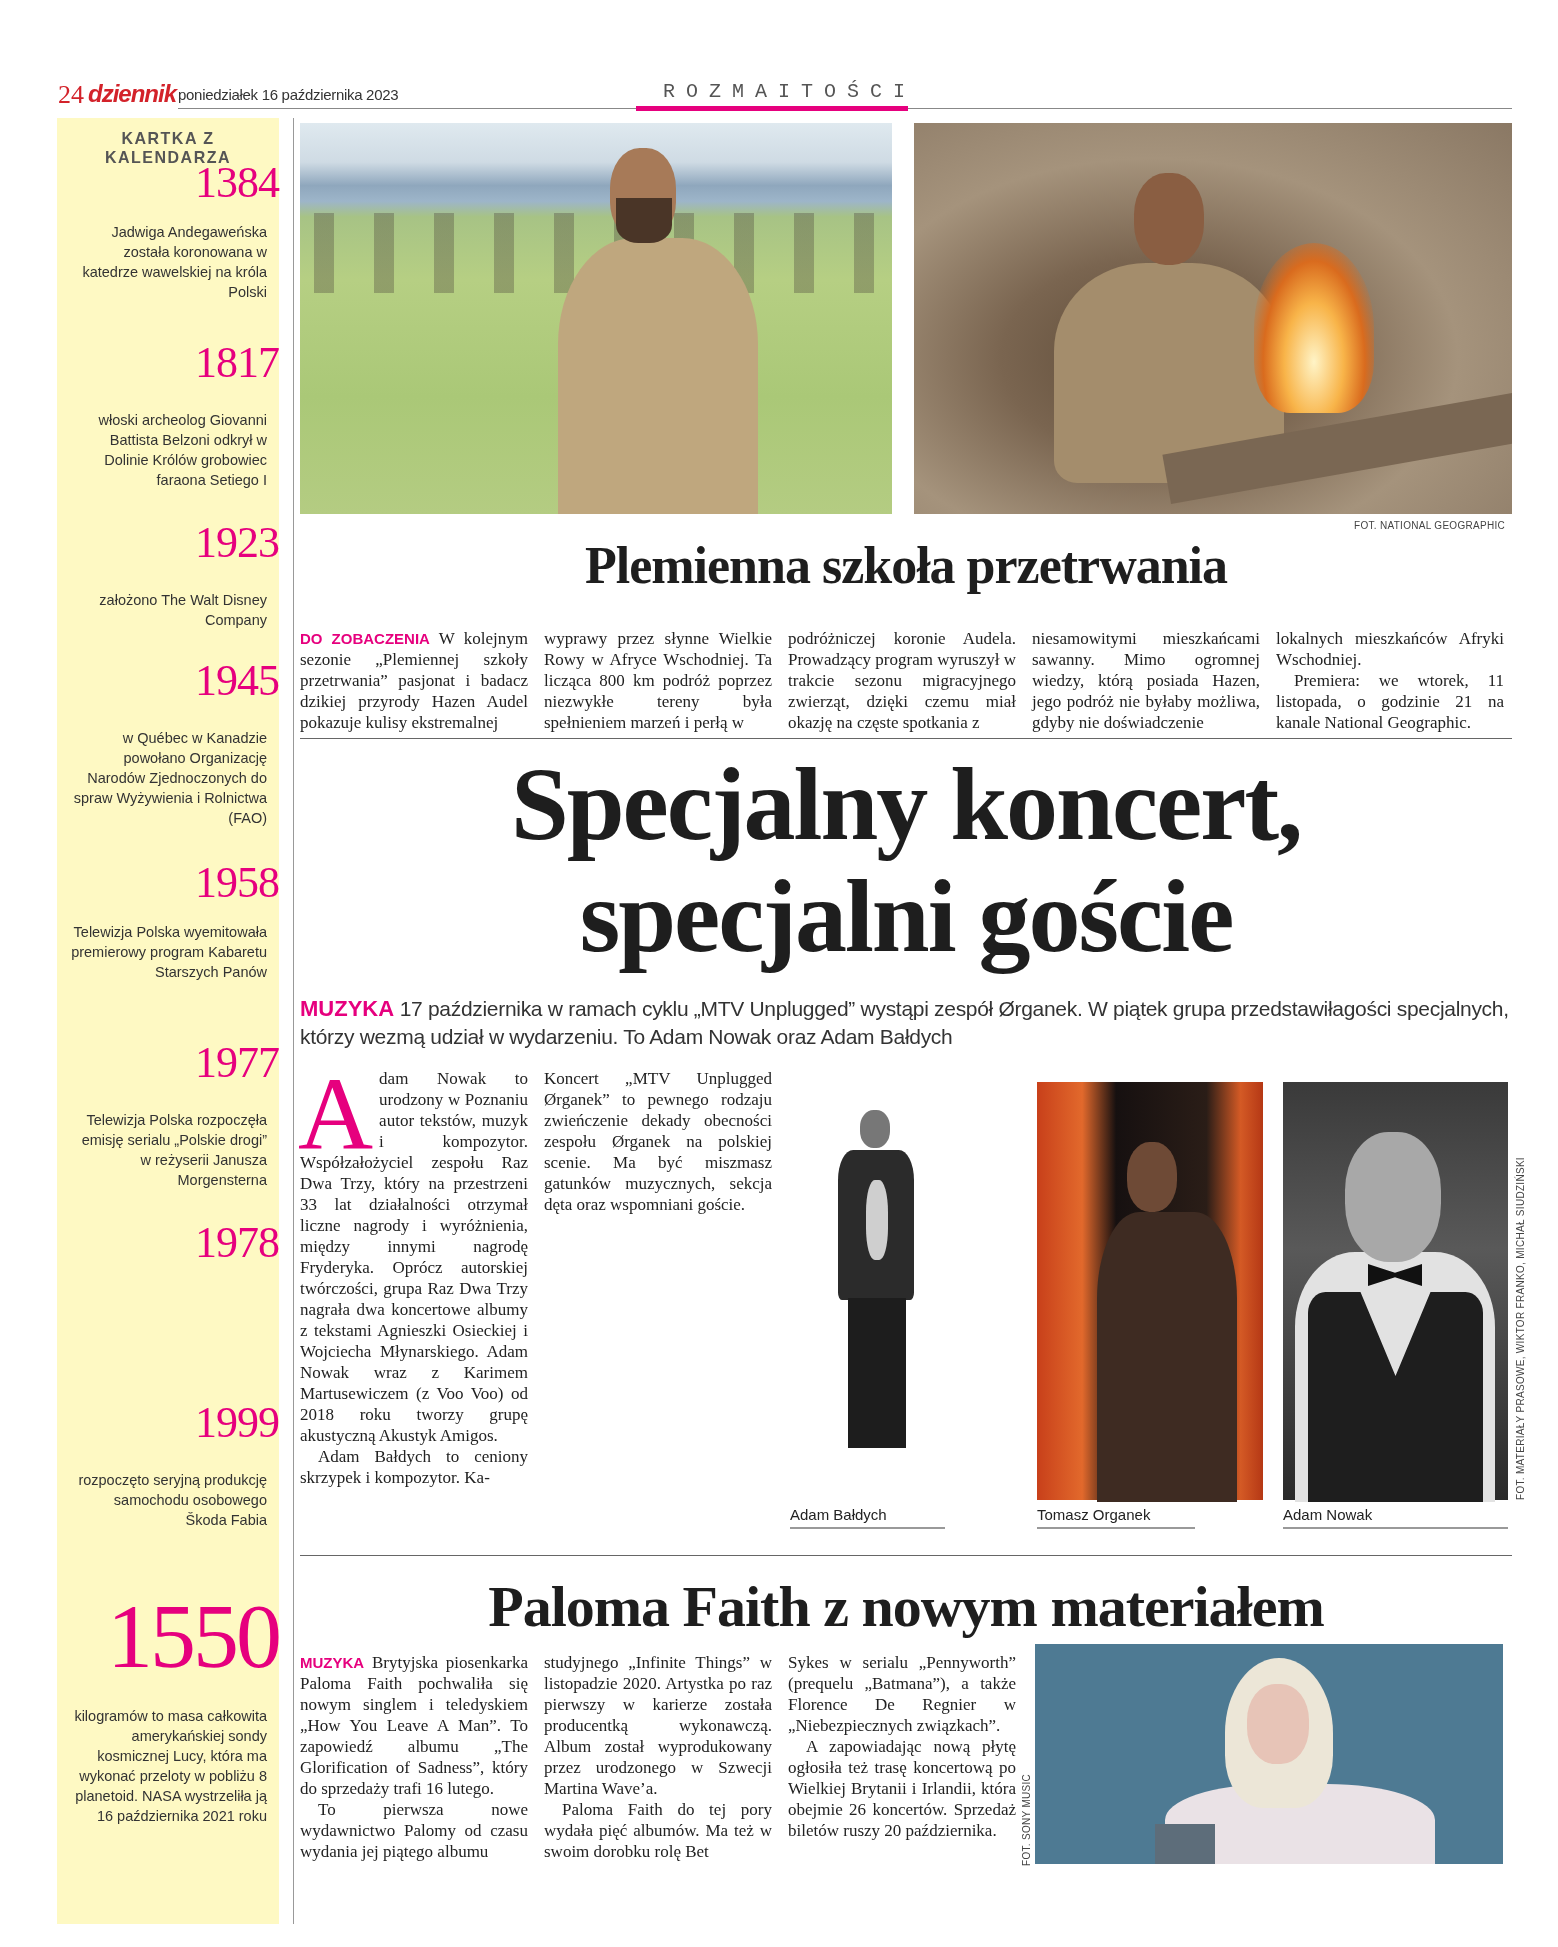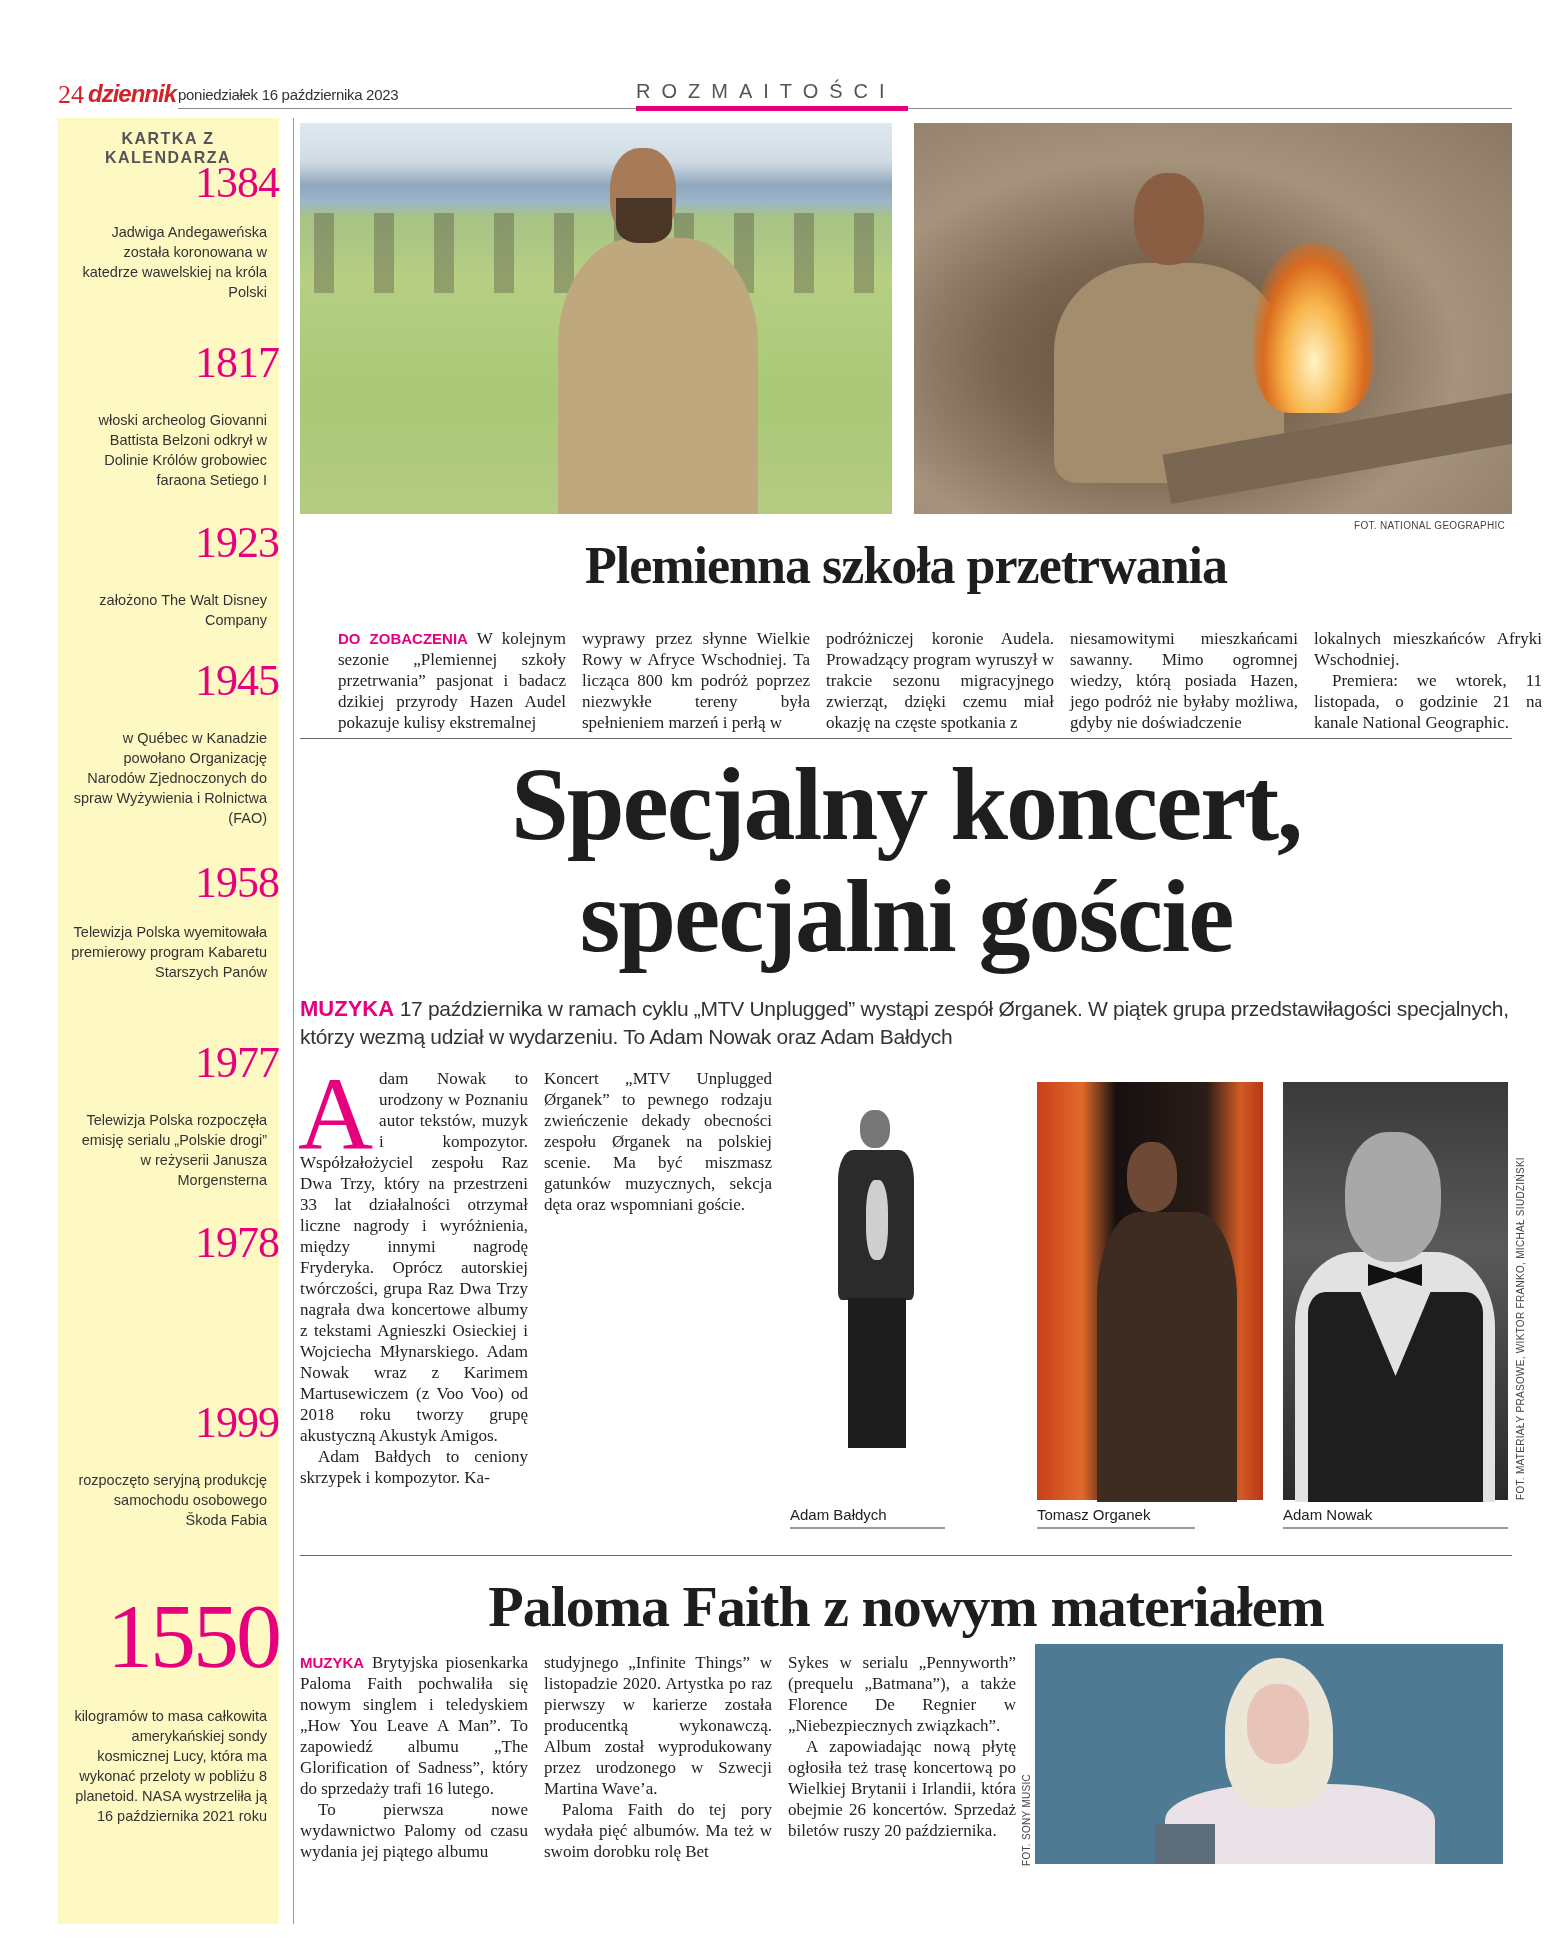--- a/index.html
+++ b/index.html
@@ -5,21 +5,21 @@
   * { box-sizing: border-box; margin: 0; padding: 0; }
   html, body { width: 1558px; height: 1947px; background: #ffffff; overflow: hidden; }
   body { position: relative; font-family: "Liberation Serif", serif; color: #222; }
 
   
   .masthead { position: absolute; left: 58px; top: 80px; width: 1454px; height: 30px; }
   .masthead .pagenum { position: absolute; left: 0; top: 0; font-family: "Liberation Serif", serif; font-size: 26px; color: #d3222a; line-height: 30px; }
   .masthead .logo { position: absolute; left: 30px; top: 0; font-family: "Liberation Sans", sans-serif; font-weight: bold; font-size: 24px; color: #d3222a; line-height: 28px; letter-spacing: -1px; font-style: italic; }
   .masthead .date { position: absolute; left: 120px; top: 6px; font-family: "Liberation Sans", sans-serif; font-size: 15px; color: #333; letter-spacing: -0.3px; }
   .masthead .rule { position: absolute; left: 120px; right: 0; top: 28px; height: 1px; background: #888; }
-  .masthead .section { position: absolute; left: 578px; top: 0; width: 280px; text-align: left; font-family: Liberation Sans, sans-serif; font-size: 20px; letter-spacing: 11px; color: #555; }
+  .masthead .section { position: absolute; left: 578px; top: 0; width: 280px; text-align: right; font-family: Liberation Mono, monospace; font-size: 20px; letter-spacing: 11px; color: #555; }
   .masthead .section-bar { position: absolute; left: 578px; top: 26px; width: 272px; height: 5px; background: #e6007e; }
 
   
   .sidebar { position: absolute; left: 57px; top: 118px; width: 222px; height: 1806px; background: #fef9c3; }
   .sidebar .kicker { text-align: center; font-family: "Liberation Sans", sans-serif; font-size: 16px; letter-spacing: 1.5px; color: #555; margin-top: 12px; font-weight: bold; transform: scaleY(1.05); }
   .sidebar .entry { position: absolute; left: 0; width: 222px; text-align: right; }
   .sidebar .year { font-family: "Liberation Serif", serif; font-size: 44px; color: #e6007e; line-height: 50px; letter-spacing: -1px; }
   .sidebar .desc { font-family: "Liberation Sans", sans-serif; font-size: 14.5px; line-height: 20px; color: #333; padding: 0 12px; margin-top: 14px; }
   .sidebar .big { font-size: 92px; line-height: 96px; letter-spacing: -3px; }
   .vdiv { position: absolute; left: 293px; width: 1px; background: #999; }
@@ -158,21 +158,21 @@
       <div class="body"></div>
         <div class="head"></div>
     </div>
     <div class="fire"></div>
     <div class="wood"></div>
   </div>
   <div class="credit" style="left:1354px; top:520px;">FOT. NATIONAL GEOGRAPHIC</div>
 
   <h1 class="h1 story1-head">Plemienna szkoła przetrwania</h1>
 
-  <div class="cols" style="left:300px; top:628px; width:1212px;margin-left:38px;">
+  <div class="cols" style="left:300px; top:628px; width:1212px;">
     <div class="col" style="width:228px">
       <span class="lead-label">DO ZOBACZENIA</span>
       <span>W kolejnym sezonie „Plemiennej szkoły przetrwania” pasjonat i badacz dzikiej przyrody Hazen Audel pokazuje kulisy ekstremalnej</span>
     </div>
     <div class="col" style="width:228px">wyprawy przez słynne Wielkie Rowy w Afryce Wschodniej. Ta licząca 800 km podróż poprzez niezwykłe tereny była spełnieniem marzeń i perłą w</div>
     <div class="col" style="width:228px">podróżniczej koronie Audela. Prowadzący program wyruszył w trakcie sezonu migracyjnego zwierząt, dzięki czemu miał okazję na częste spotkania z</div>
     <div class="col" style="width:228px">niesamowitymi mieszkańcami sawanny. Mimo ogromnej wiedzy, którą posiada Hazen, jego podróż nie byłaby możliwa, gdyby nie doświadczenie</div>
     <div class="col" style="width:228px">
       <p>lokalnych mieszkańców Afryki Wschodniej.</p>
       <p class="indent">Premiera: we wtorek, 11 listopada, o godzinie 21 na kanale National Geographic.</p>

